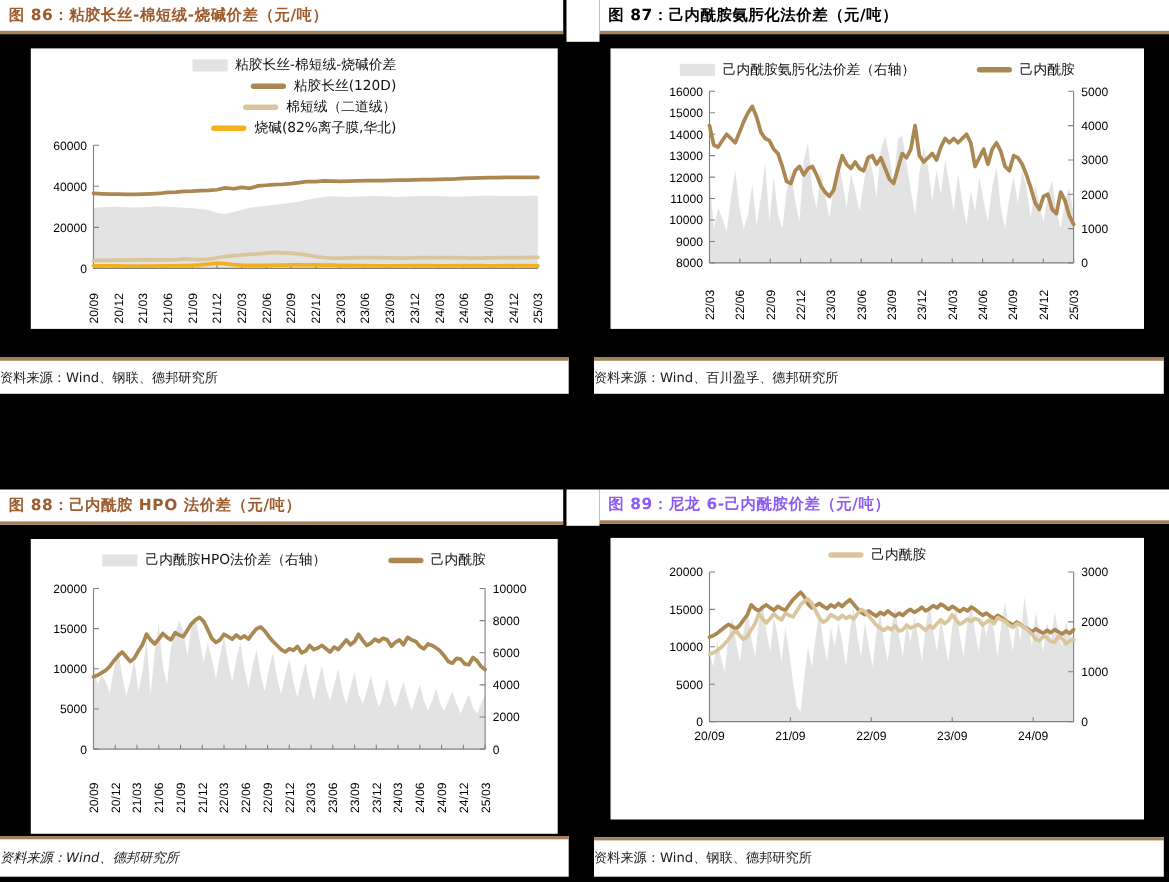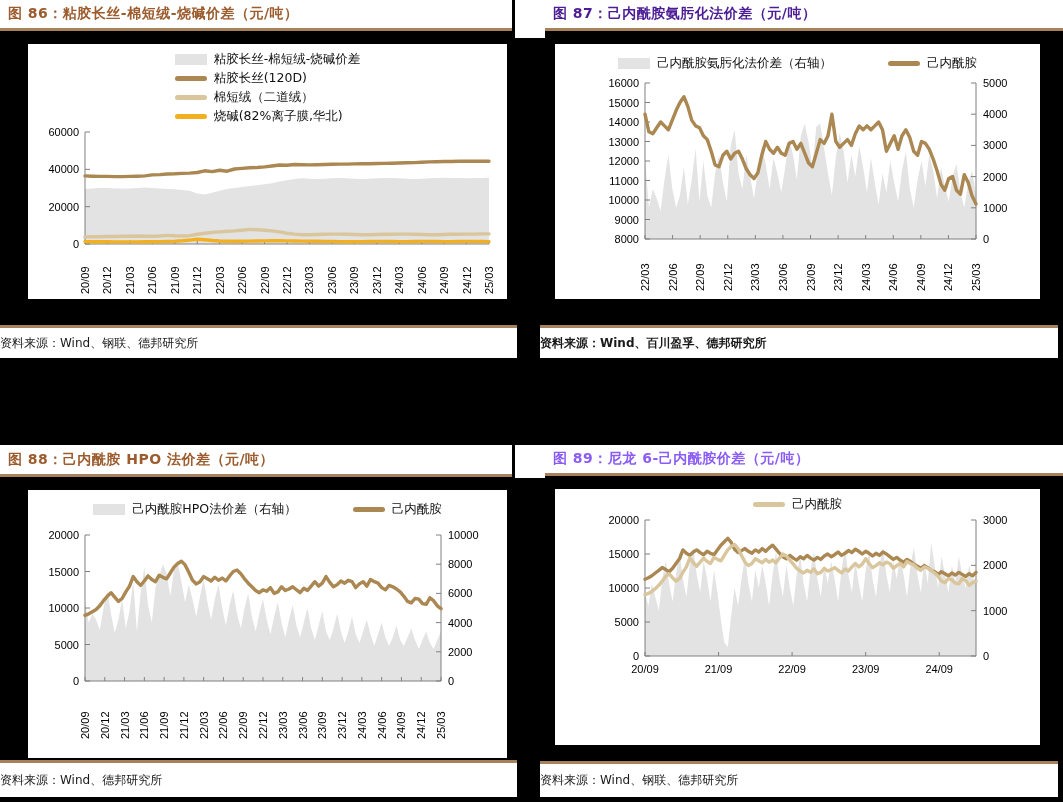--- a/index.html
+++ b/index.html
@@ -35,21 +35,21 @@
     background:#fff;border-top:3px solid #A6825C;
     font-size:12px;color:#1a1a1a;
     display:flex;align-items:center;padding-left:0;
     box-sizing:border-box;margin-top:auto;
   }
   .r1 .source{height:33px}
   .r2 .source{height:37px}
   .src-right{width:518px}
 
   .legend{display:flex}
-  .legend.col{flex-direction:column;align-items:flex-start;width:fit-content;margin:6px auto 0}
+  .legend.col{flex-direction:column;align-items:flex-end;width:fit-content;margin:6px auto 0}
   .legend.row{flex-direction:row;justify-content:center;margin-top:10px}
   .legend.row .li + .li{margin-left:56px}
   .li{display:flex;align-items:center;height:19px;font-size:12.5px;color:#111;white-space:nowrap}
   .sw{display:inline-block;margin-right:7px}
   .sw.area{width:32px;height:11px;background:#E3E3E3}
   .sw.line{width:32px;height:5px;border-radius:2.5px}
 
   .sq{position:absolute;background:#fff}
   #sq1{left:515px;top:0;width:30px;height:38px}
   #sq2{left:515px;top:445px;width:30px;height:33px}
@@ -133,21 +133,21 @@
         <text transform="translate(465.0,168) rotate(-90)" class="tick">25/03</text>
         <polyline points="57.0,49.9 64.5,50.2 72.0,50.4 79.4,50.4 86.9,50.6 94.4,50.6 101.9,50.4 109.4,50.2 116.9,49.9 124.3,48.9 131.8,48.6 139.3,48.0 146.8,47.8 154.3,47.4 161.7,47.1 169.2,46.5 176.7,44.8 184.2,45.6 191.7,44.3 199.1,45.2 206.6,43.0 214.1,42.4 221.6,41.8 229.1,41.5 236.6,40.9 244.0,40.0 251.5,39.0 259.0,39.2 266.5,38.5 274.0,38.7 281.4,38.9 288.9,38.7 296.4,38.5 303.9,38.3 311.4,38.1 318.9,38.1 326.3,37.9 333.8,37.7 341.3,37.7 348.8,37.5 356.3,37.4 363.7,37.2 371.2,37.0 378.7,36.8 386.2,36.6 393.7,36.2 401.1,35.9 408.6,35.7 416.1,35.5 423.6,35.5 431.1,35.3 438.6,35.3 446.0,35.3 453.5,35.3 461.0,35.3" fill="none" stroke="#AB8752" stroke-width="3.4" stroke-linejoin="round" stroke-linecap="round"></polyline>
         <polyline points="57.0,110.9 64.5,110.7 72.0,110.7 79.4,110.5 86.9,110.5 94.4,110.3 101.9,110.2 109.4,110.0 116.9,110.2 124.3,110.3 131.8,110.0 139.3,109.4 146.8,109.8 154.3,110.0 161.7,109.6 169.2,108.3 176.7,107.2 184.2,106.4 191.7,105.9 199.1,105.3 206.6,104.9 214.1,104.2 221.6,103.4 229.1,103.8 236.6,104.2 244.0,104.9 251.5,105.9 259.0,107.2 266.5,108.1 274.0,108.7 281.4,108.7 288.9,108.5 296.4,108.3 303.9,108.1 311.4,108.1 318.9,108.3 326.3,108.5 333.8,108.7 341.3,108.7 348.8,108.5 356.3,108.3 363.7,108.3 371.2,108.1 378.7,108.1 386.2,108.3 393.7,108.5 401.1,108.7 408.6,108.7 416.1,108.5 423.6,108.3 431.1,108.3 438.6,108.1 446.0,108.1 453.5,107.9 461.0,107.9" fill="none" stroke="#D9C69C" stroke-width="3.4" stroke-linejoin="round" stroke-linecap="round"></polyline>
         <polyline points="57.0,115.6 64.5,115.7 72.0,115.8 79.4,115.8 86.9,115.9 94.4,115.9 101.9,115.9 109.4,115.9 116.9,115.8 124.3,115.7 131.8,115.6 139.3,115.4 146.8,115.2 154.3,114.8 161.7,114.1 169.2,113.3 176.7,113.7 184.2,114.5 191.7,115.0 199.1,115.2 206.6,115.3 214.1,115.2 221.6,115.1 229.1,115.0 236.6,114.9 244.0,114.8 251.5,114.8 259.0,114.9 266.5,115.0 274.0,115.1 281.4,115.2 288.9,115.3 296.4,115.4 303.9,115.5 311.4,115.6 318.9,115.7 326.3,115.7 333.8,115.6 341.3,115.5 348.8,115.4 356.3,115.4 363.7,115.5 371.2,115.6 378.7,115.6 386.2,115.5 393.7,115.4 401.1,115.4 408.6,115.5 416.1,115.6 423.6,115.6 431.1,115.5 438.6,115.4 446.0,115.4 453.5,115.5 461.0,115.6" fill="none" stroke="#F2B01E" stroke-width="3.4" stroke-linejoin="round" stroke-linecap="round"></polyline>
       </svg>
   </div>
   <div class="source" style="border-top-color: rgb(166, 130, 92);">资料来源：Wind、钢联、德邦研究所</div>
 </div>
 
 <div class="fig r1" id="f87">
-  <div class="title-bar tb-right" style="color: #4c1d95; border-bottom-color: rgb(166, 130, 92);">图 87：己内酰胺氨肟化法价差（元/吨）</div>
+  <div class="title-bar tb-right" style="color: #000000; border-bottom-color: rgb(166, 130, 92);">图 87：己内酰胺氨肟化法价差（元/吨）</div>
   <div class="card card-right">
     <div class="legend row">
       <div class="li">
           <span class="sw area" style="background: rgb(227, 227, 227);"></span>
           <span>己内酰胺氨肟化法价差（右轴）</span>
         </div>
       <div class="li">
           <span class="sw line" style="background: rgb(171, 135, 82);"></span>
           <span>己内酰胺</span>
         </div>
@@ -209,21 +209,21 @@
         <text transform="translate(342.3,218) rotate(-90)" class="tick">24/06</text>
         <line x1="365.83333333333337" y1="162" x2="365.83333333333337" y2="166" stroke="#808080"></line>
         <text transform="translate(369.8,218) rotate(-90)" class="tick">24/09</text>
         <line x1="393.41666666666663" y1="162" x2="393.41666666666663" y2="166" stroke="#808080"></line>
         <text transform="translate(397.4,218) rotate(-90)" class="tick">24/12</text>
         <line x1="421" y1="162" x2="421" y2="166" stroke="#808080"></line>
         <text transform="translate(425.0,218) rotate(-90)" class="tick">25/03</text>
         <polyline points="90.0,41.2 93.9,58.8 97.8,60.7 101.7,54.8 105.6,49.0 109.5,52.9 113.4,56.8 117.3,47.1 121.2,37.3 125.0,29.5 128.9,23.7 132.8,33.4 136.7,47.1 140.6,52.9 144.5,54.8 148.4,62.7 152.3,66.6 156.2,78.3 160.1,91.9 164.0,93.8 167.9,82.2 171.8,78.3 175.7,86.1 179.6,80.2 183.5,78.3 187.4,86.1 191.2,95.8 195.1,101.7 199.0,105.5 202.9,99.7 206.8,82.2 210.7,68.5 214.6,76.3 218.5,80.2 222.4,74.3 226.3,80.2 230.2,82.2 234.1,70.4 238.0,68.5 241.9,76.3 245.8,70.4 249.7,80.2 253.6,90.0 257.4,93.8 261.3,80.2 265.2,66.6 269.1,70.4 273.0,62.7 276.9,41.2 280.8,68.5 284.7,74.3 288.6,70.4 292.5,66.6 296.4,72.4 300.3,60.7 304.2,52.9 308.1,56.8 312.0,52.9 315.9,56.8 319.8,52.9 323.6,49.0 327.5,56.8 331.4,78.3 335.3,70.4 339.2,62.7 343.1,76.3 347.0,62.7 350.9,56.8 354.8,64.6 358.7,78.3 362.6,82.2 366.5,68.5 370.4,70.4 374.3,76.3 378.2,86.1 382.1,97.8 386.0,111.4 389.8,117.3 393.7,105.5 397.6,103.6 401.5,117.3 405.4,121.2 409.3,101.7 413.2,109.5 417.1,123.1 421.0,130.9" fill="none" stroke="#AB8752" stroke-width="3.4" stroke-linejoin="round" stroke-linecap="round"></polyline>
       </svg>
   </div>
-  <div class="source src-right" style="border-top-color: rgb(166, 130, 92); font-weight: bold;">资料来源：Wind、百川盈孚、德邦研究所</div>
+  <div class="source src-right" style="border-top-color: rgb(166, 130, 92);">资料来源：Wind、百川盈孚、德邦研究所</div>
 </div>
 
 <div class="fig r2" id="f88">
   <div class="title-bar tb-left" style="color: rgb(156, 92, 46); border-bottom-color: rgb(166, 130, 92);">图 88：己内酰胺 HPO 法价差（元/吨）</div>
   <div class="card card-left">
     <div class="legend row">
       <div class="li">
           <span class="sw area" style="background: rgb(227, 227, 227);"></span>
           <span>己内酰胺HPO法价差（右轴）</span>
         </div>
@@ -293,21 +293,21 @@
         <text transform="translate(357.7,220) rotate(-90)" class="tick">24/06</text>
         <line x1="373.4444444444444" y1="158" x2="373.4444444444444" y2="162" stroke="#808080"></line>
         <text transform="translate(377.4,220) rotate(-90)" class="tick">24/09</text>
         <line x1="393.22222222222223" y1="158" x2="393.22222222222223" y2="162" stroke="#808080"></line>
         <text transform="translate(397.2,220) rotate(-90)" class="tick">24/12</text>
         <line x1="413" y1="158" x2="413" y2="162" stroke="#808080"></line>
         <text transform="translate(417.0,220) rotate(-90)" class="tick">25/03</text>
         <polyline points="57.0,96.3 60.7,94.8 64.4,92.7 68.1,90.5 71.8,86.8 75.5,81.7 79.3,77.3 83.0,73.7 86.7,78.1 90.4,82.4 94.1,79.5 97.8,72.9 101.5,67.1 105.2,57.6 108.9,62.7 112.6,66.4 116.3,62.0 120.0,56.9 123.8,60.5 127.5,62.7 131.2,56.2 134.9,58.3 138.6,59.8 142.3,54.0 146.0,48.1 149.7,44.5 153.4,42.3 157.1,45.9 160.8,53.2 164.5,61.3 168.3,64.9 172.0,62.7 175.7,57.6 179.4,59.8 183.1,62.0 186.8,58.3 190.5,61.3 194.2,59.1 197.9,62.0 201.6,56.9 205.3,52.5 209.0,51.0 212.8,54.7 216.5,59.8 220.2,64.2 223.9,67.8 227.6,71.5 231.3,73.7 235.0,70.8 238.7,72.2 242.4,68.6 246.1,74.4 249.8,72.9 253.5,67.8 257.3,71.5 261.0,70.0 264.7,67.8 268.4,70.8 272.1,73.7 275.8,69.3 279.5,71.5 283.2,67.1 286.9,62.7 290.6,67.1 294.3,64.2 298.0,57.6 301.8,63.4 305.5,67.8 309.2,65.6 312.9,62.0 316.6,64.2 320.3,61.3 324.0,62.7 327.7,68.6 331.4,64.9 335.1,62.7 338.8,67.1 342.5,60.5 346.3,62.7 350.0,64.2 353.7,68.6 357.4,70.8 361.1,66.4 364.8,67.8 368.5,70.0 372.2,72.9 375.9,77.3 379.6,82.4 383.3,83.9 387.0,79.5 390.8,80.2 394.5,84.6 398.2,85.3 401.9,78.8 405.6,81.7 409.3,86.8 413.0,89.7" fill="none" stroke="#AB8752" stroke-width="3.4" stroke-linejoin="round" stroke-linecap="round"></polyline>
       </svg>
   </div>
-  <div class="source" style="border-top-color: rgb(166, 130, 92);">资料来源：Wind、德邦研究所</div>
+  <div class="source" style="border-top-color: rgb(166, 130, 92); font-style: italic;">资料来源：Wind、德邦研究所</div>
 </div>
 
 <div class="fig r2" id="f89">
   <div class="title-bar tb-right" style="color: #8b5cf6; border-bottom-color: rgb(166, 130, 92);">图 89：尼龙 6-己内酰胺价差（元/吨）</div>
   <div class="card card-right">
     <div class="legend col">
       <div class="li">
           <span class="sw line" style="background: rgb(217, 198, 156);"></span>
           <span>己内酰胺</span>
         </div>

